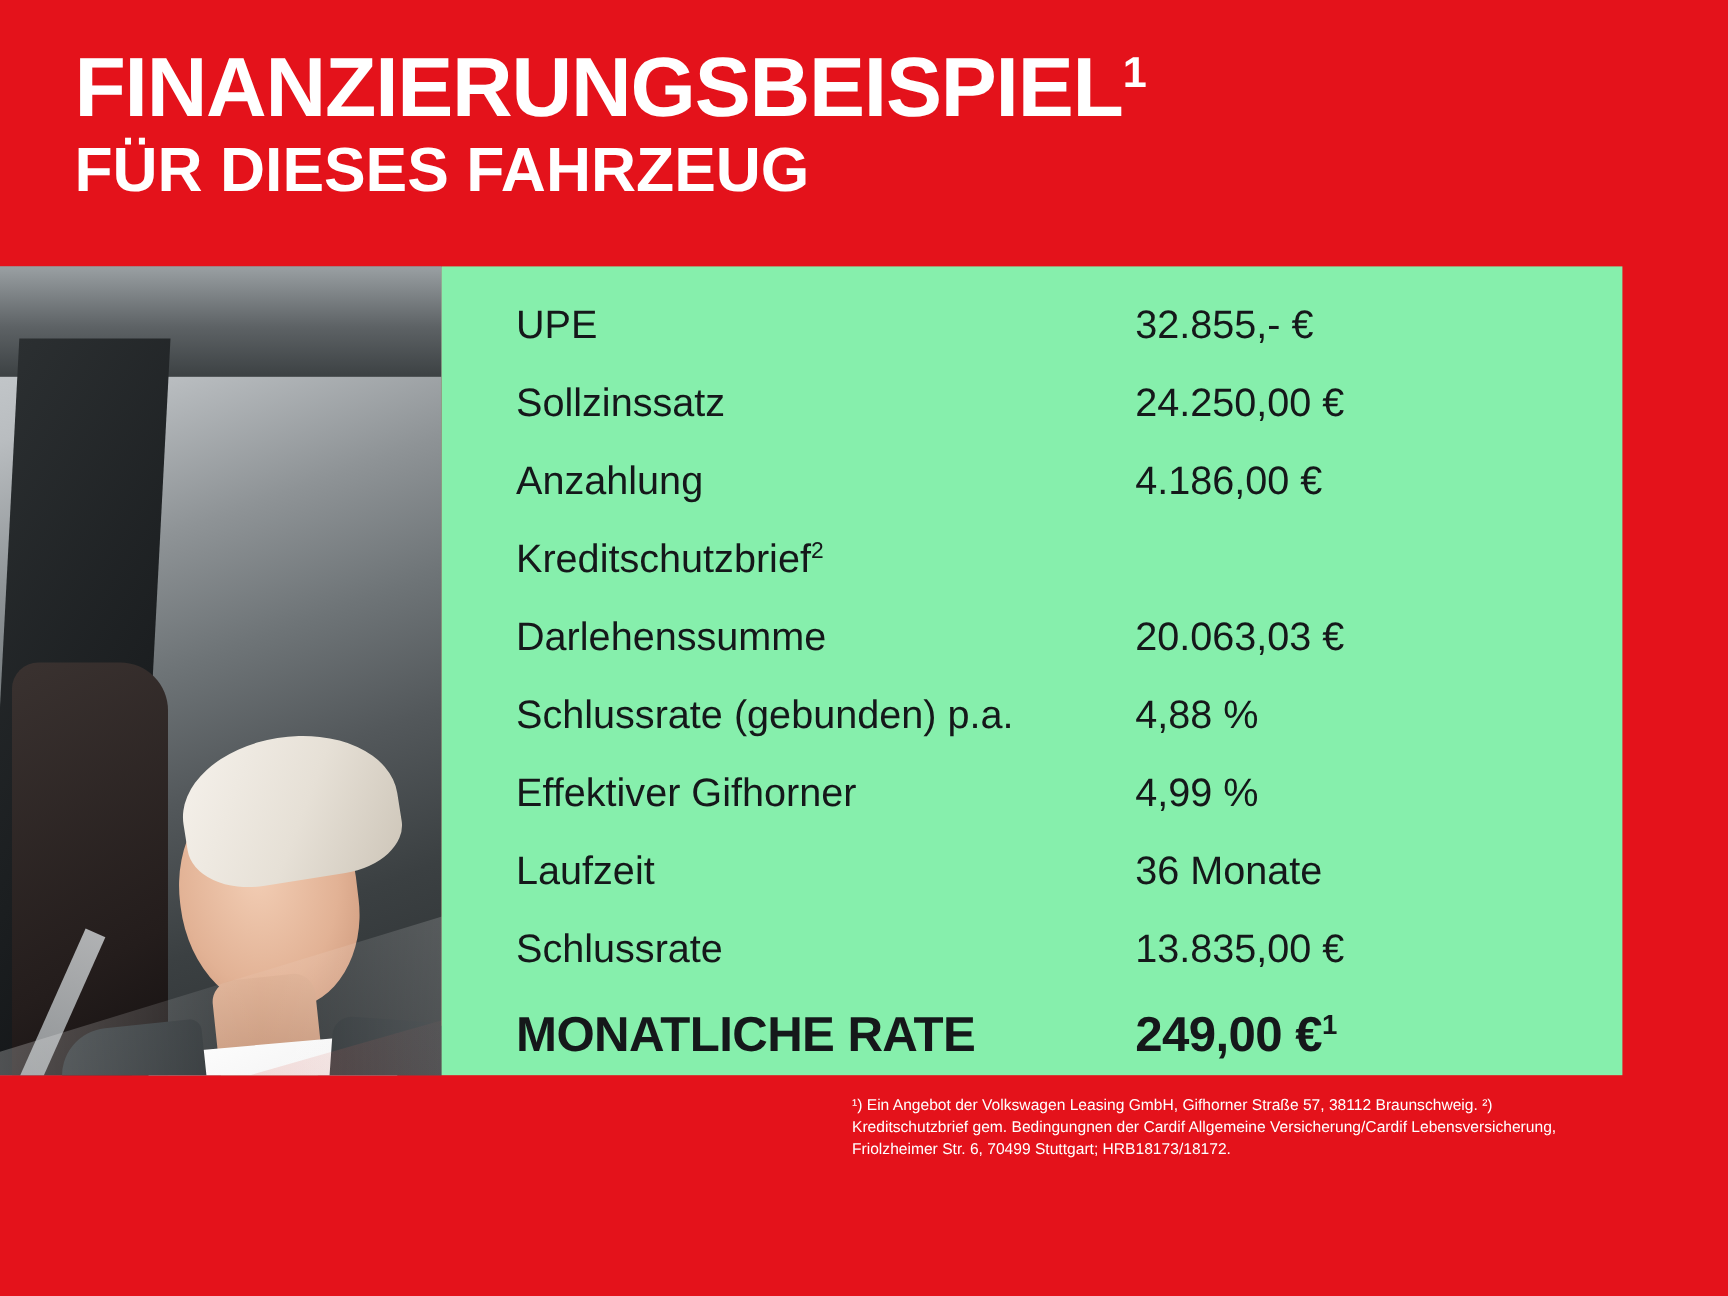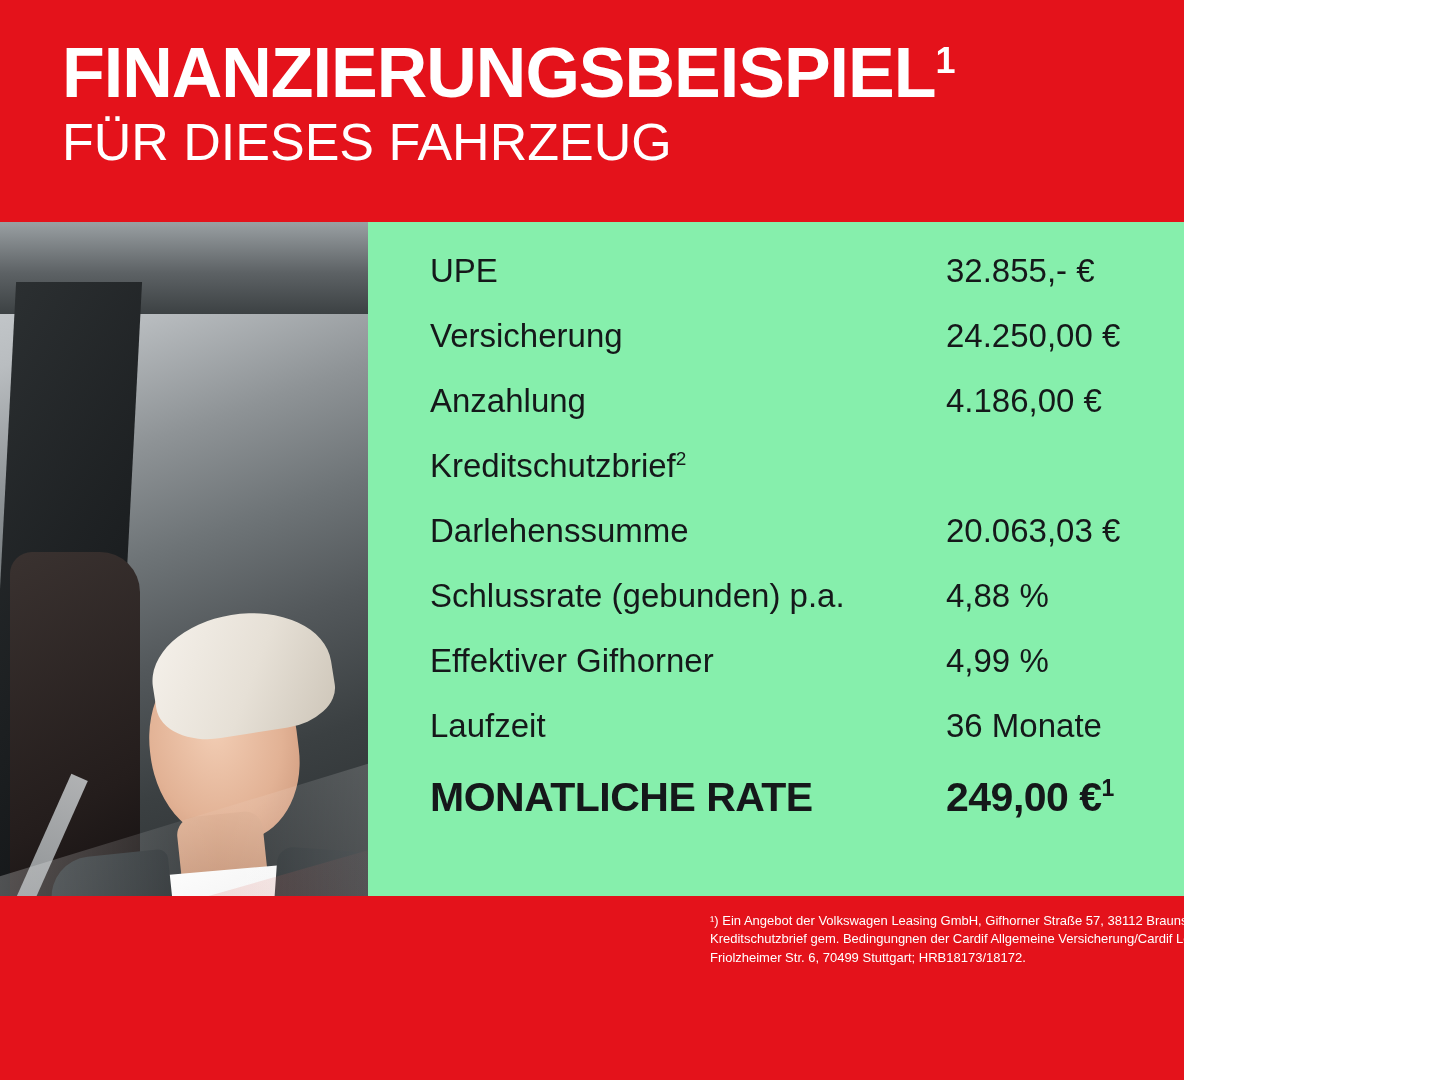--- a/index.html
+++ b/index.html
@@ -8,21 +8,21 @@
     background: #ffffff;
   }
   body {
     width: 1440px;
     height: 1080px;
     font-family: "Liberation Sans", sans-serif;
     overflow: hidden;
   }
   .poster {
     position: relative;
-    width: 1184px;
+    width: 1440px;
     height: 1080px;
     background: #e4121b;
     box-sizing: border-box;
     overflow: hidden;
   }
   
   .header {
     position: absolute;
     left: 0;
     top: 0;
@@ -40,21 +40,21 @@
     white-space: nowrap;
   }
   .headline-main sup {
     font-size: 36px;
     vertical-align: super;
     line-height: 0;
   }
   .headline-sub {
     color: #ffffff;
     font-size: 52px;
-    font-weight: normal;
+    font-weight: bold;
     letter-spacing: 0px;
     line-height: 1.05;
     margin-top: 6px;
     white-space: nowrap;
   }
   
   .photo {
     position: absolute;
     left: 0;
     top: 222px;
@@ -244,21 +244,21 @@
 
   <div class="table-panel">
     <div class="rows">
 
       <div class="row">
         <div class="label"><span>UPE</span></div>
         <div class="value">32.855,- €</div>
       </div>
 
       <div class="row">
-        <div class="label"><span>Versicherung</span></div>
+        <div class="label"><span>Sollzinssatz</span></div>
         <div class="value">24.250,00 €</div>
       </div>
 
       <div class="row">
         <div class="label"><span>Anzahlung</span></div>
         <div class="value">4.186,00 €</div>
       </div>
 
       <div class="row">
         <div class="label"><span>Kreditschutzbrief</span><sup>2</sup></div>
@@ -278,20 +278,24 @@
       <div class="row">
         <div class="label"><span>Effektiver Gifhorner</span></div>
         <div class="value">4,99 %</div>
       </div>
 
       <div class="row">
         <div class="label"><span>Laufzeit</span></div>
         <div class="value">36 Monate</div>
       </div>
 
+      <div class="row">
+        <div class="label"><span>Schlussrate</span></div>
+        <div class="value">13.835,00 €</div>
+      </div>
 
       <div class="row total">
         <div class="label">MONATLICHE RATE</div>
         <div class="value"><span>249,00 €</span><sup>1</sup></div>
       </div>
 
     </div>
   </div>
 
   <div class="footnote">¹) Ein Angebot der Volkswagen Leasing GmbH, Gifhorner Straße 57, 38112 Braunschweig. ²) Kreditschutzbrief gem. Bedingungnen der Cardif Allgemeine Versicherung/Cardif Lebensversicherung, Friolzheimer Str. 6, 70499 Stuttgart; HRB18173/18172.</div>

